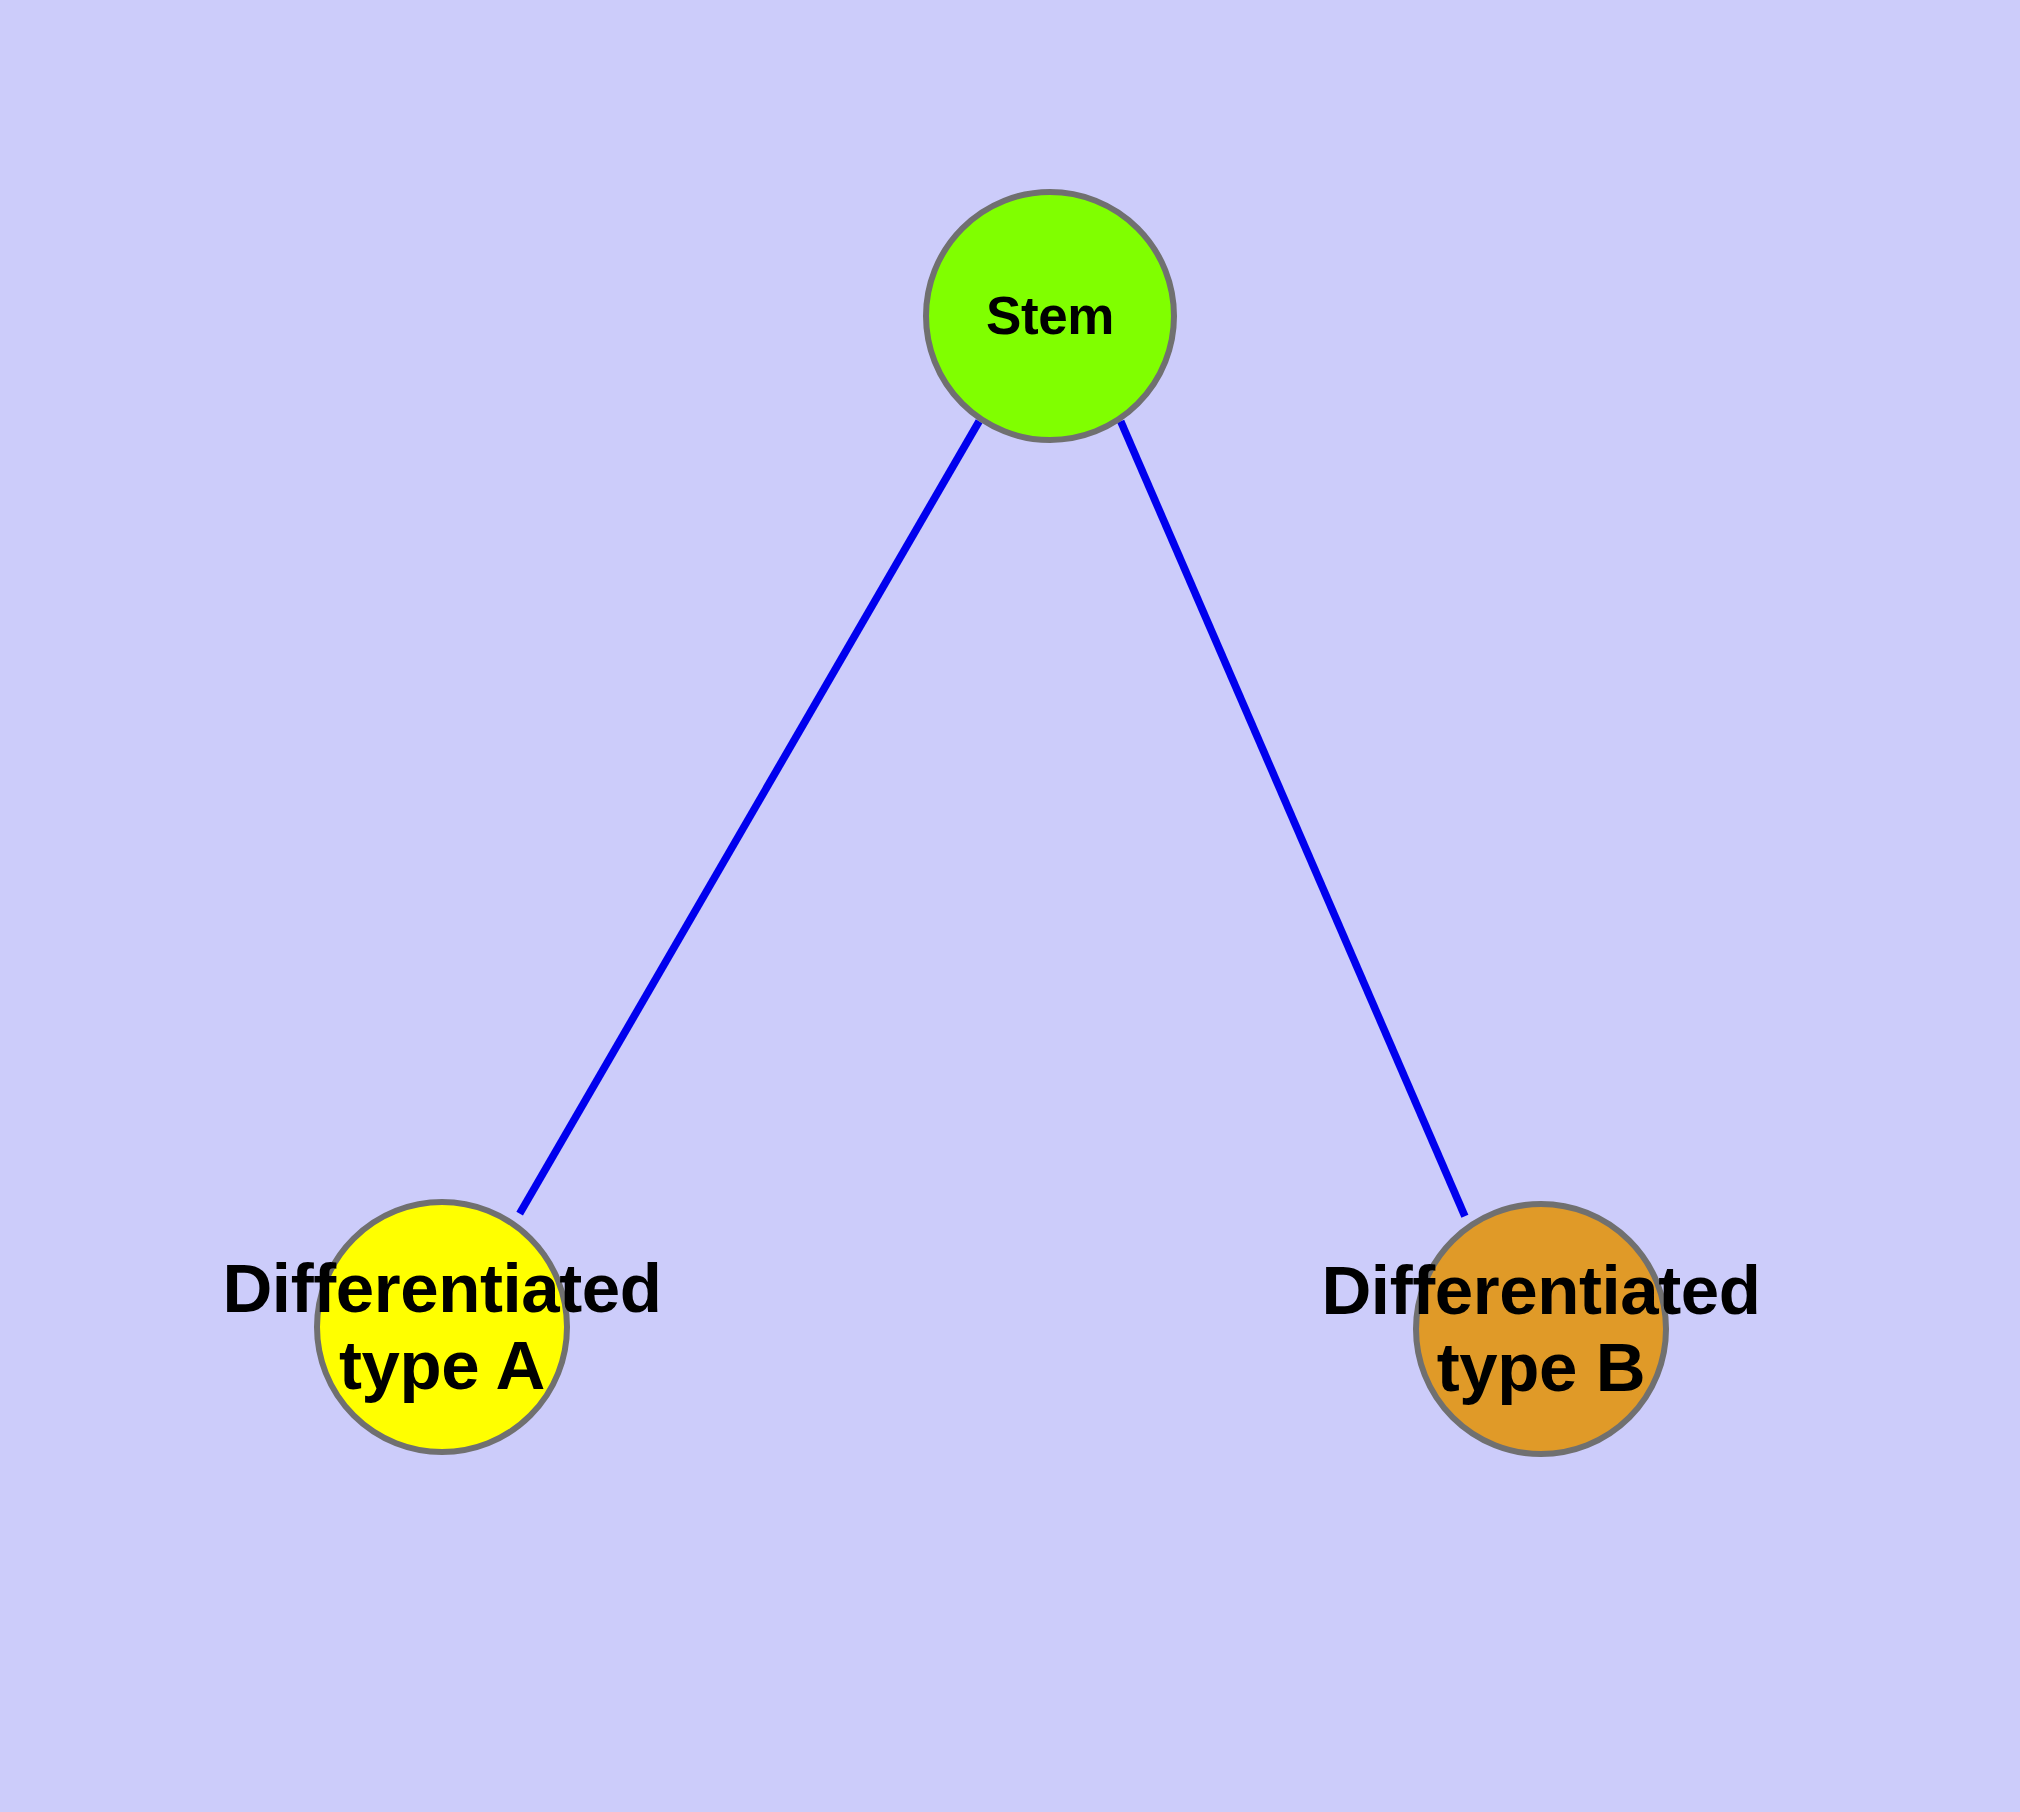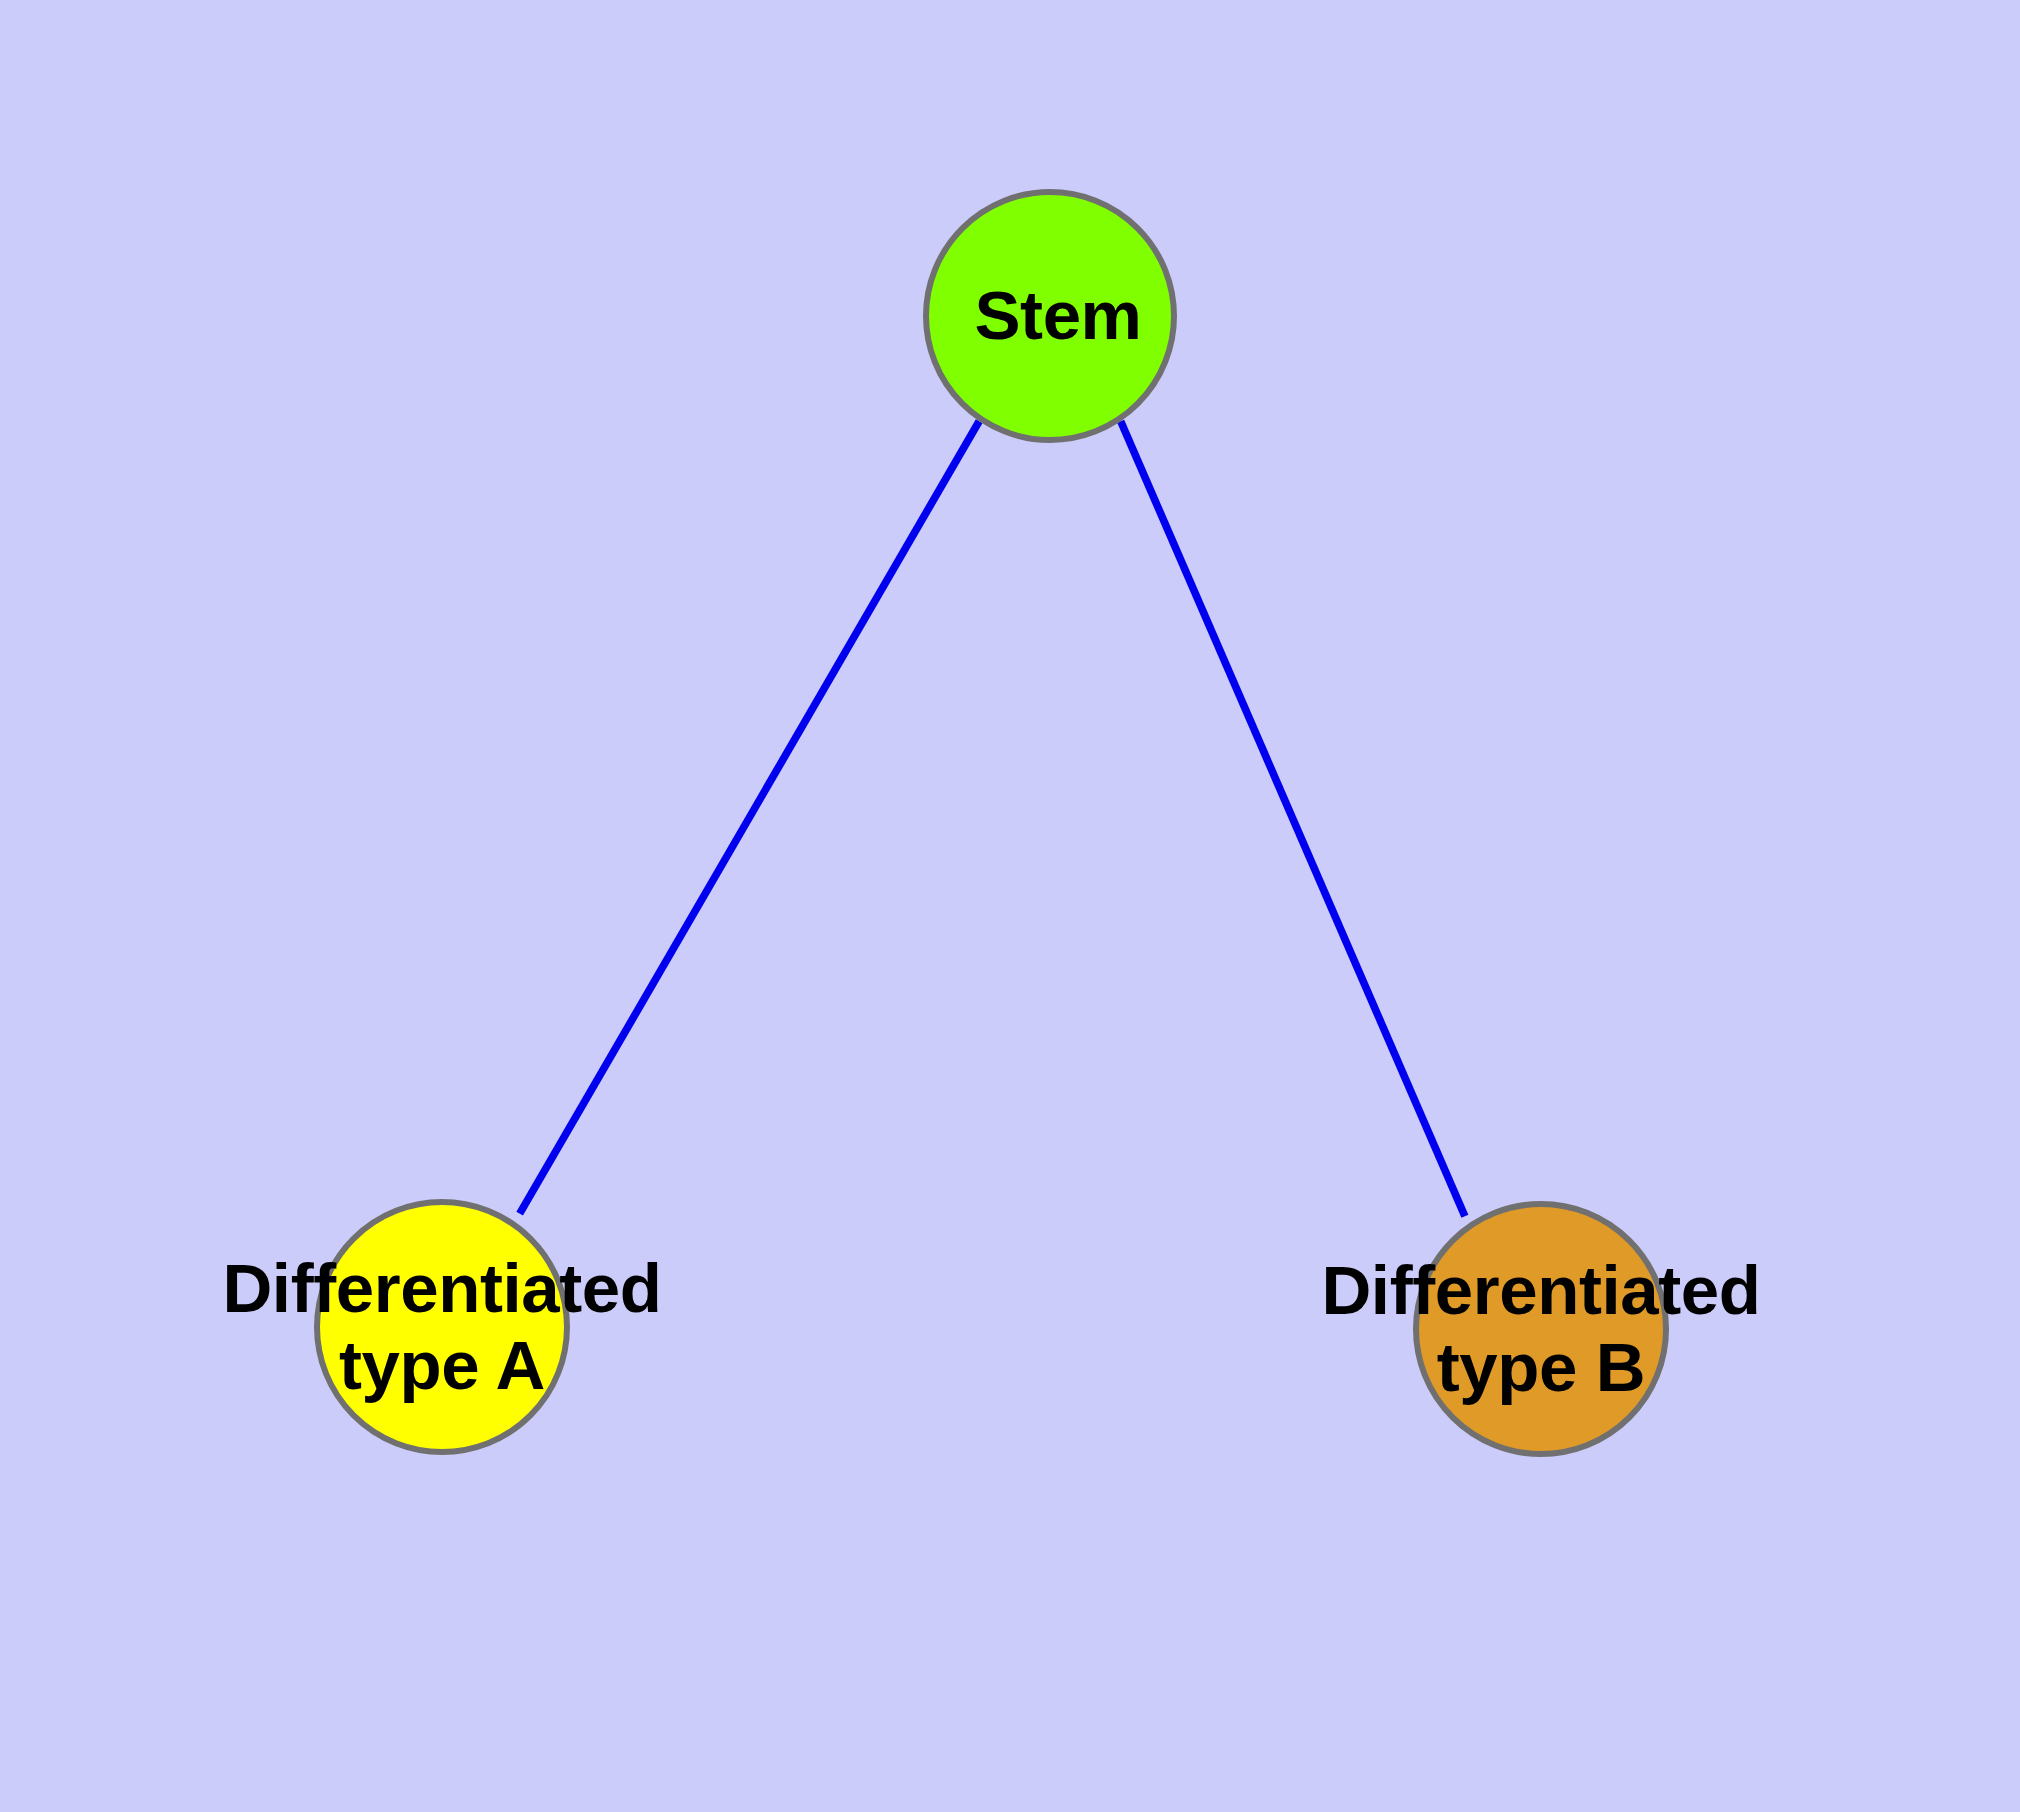--- a/index.html
+++ b/index.html
@@ -66,21 +66,21 @@
 
   <div id="graph-bg" style="background: rgb(204, 204, 250);"></div>
 
   <svg id="graph-svg" viewBox="0 0 2384 2138" preserveAspectRatio="none" style="width: 2021px; height: 1812px;">
     <line id="edge-0" x1="1155" y1="497" x2="613" y2="1432" stroke="#0000ee" stroke-width="9" stroke-linecap="butt"></line>
     <line id="edge-1" x1="1322" y1="497" x2="1728" y2="1435" stroke="#0000ee" stroke-width="9" stroke-linecap="butt"></line>
   </svg>
 
   <div class="node-group" id="node-0" style="left: 1050px; top: 316px; width: 254px; height: 254px;">
     <div class="node-circle" id="circle-0" style="width: 254px; height: 254px; background: rgb(128, 255, 0); border: 6px solid rgb(112, 112, 112);"></div>
-    <div class="node-label label-stem" id="label-0" style="font-size: 69px; margin-left: 8px;">Stem</div>
+    <div class="node-label label-stem" id="label-0" style="font-size: 53px;">Stem</div>
   </div>
 
   <div class="node-group" id="node-1" style="left: 442px; top: 1327px; width: 256px; height: 256px;">
     <div class="node-circle" id="circle-1" style="width: 256px; height: 256px; background: rgb(255, 255, 0); border: 6px solid rgb(112, 112, 112);"></div>
     <div class="node-label label-big" id="label-1" style="font-size: 69px;">Differentiated
 type A</div>
   </div>
 
   <div class="node-group" id="node-2" style="left: 1541px; top: 1329px; width: 256px; height: 256px;">
     <div class="node-circle" id="circle-2" style="width: 256px; height: 256px; background: rgb(224, 154, 40); border: 6px solid rgb(112, 112, 112);"></div>

